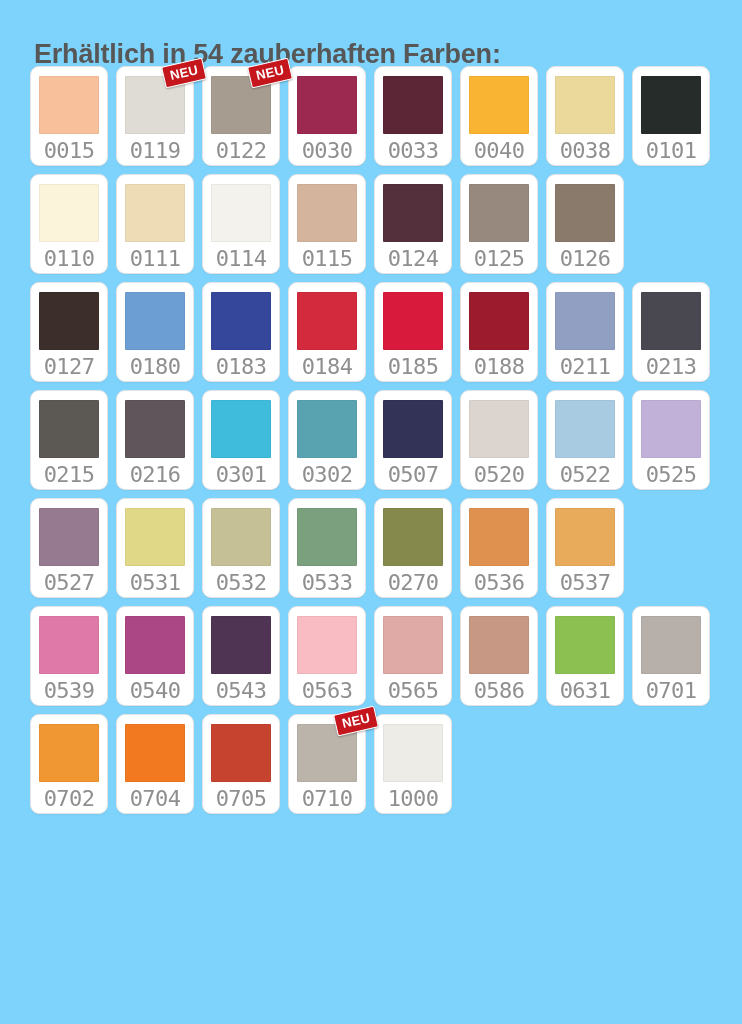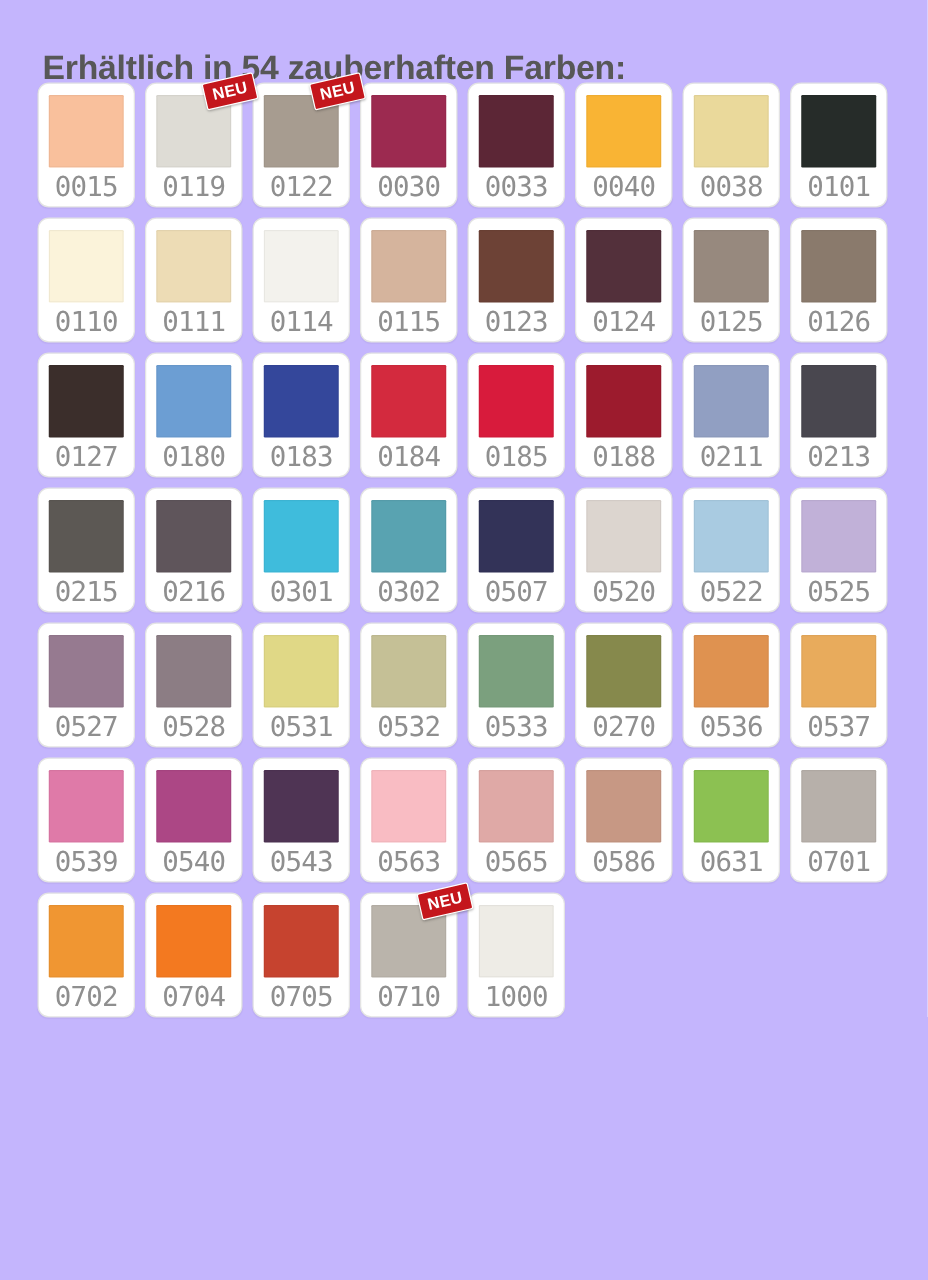--- a/index.html
+++ b/index.html
@@ -15,21 +15,21 @@
     -webkit-font-smoothing: antialiased;
     overflow: hidden;
   }
 
   .page {
     position: relative;
     width: 742px;
     height: 1024px;
     box-sizing: border-box;
     padding: 0;
-    background: #c4b5fd;
+    background: #7dd3fc;
   }
 
   .headline {
     position: absolute;
     left: 34px;
     top: 20px;
     font-family: "Liberation Sans", sans-serif;
     font-size: 27px;
     line-height: 32px;
     font-weight: bold;
@@ -160,24 +160,20 @@
         </div>
         <div class="swatch-card">
           <div class="swatch-chip" style="background: rgb(243, 242, 237);"></div>
           <div class="swatch-label">0114</div>
         </div>
         <div class="swatch-card">
           <div class="swatch-chip" style="background: rgb(213, 180, 157);"></div>
           <div class="swatch-label">0115</div>
         </div>
         <div class="swatch-card">
-          <div class="swatch-chip" style="background: rgb(109, 66, 54);"></div>
-          <div class="swatch-label">0123</div>
-        </div>
-        <div class="swatch-card">
           <div class="swatch-chip" style="background: rgb(83, 48, 59);"></div>
           <div class="swatch-label">0124</div>
         </div>
         <div class="swatch-card">
           <div class="swatch-chip" style="background: rgb(151, 137, 126);"></div>
           <div class="swatch-label">0125</div>
         </div>
         <div class="swatch-card">
           <div class="swatch-chip" style="background: rgb(138, 122, 108);"></div>
           <div class="swatch-label">0126</div>
@@ -248,24 +244,20 @@
         </div>
         <div class="swatch-card">
           <div class="swatch-chip" style="background: rgb(193, 177, 216);"></div>
           <div class="swatch-label">0525</div>
         </div>
       </div>
       <div class="row">
         <div class="swatch-card">
           <div class="swatch-chip" style="background: rgb(150, 122, 144);"></div>
           <div class="swatch-label">0527</div>
-        </div>
-        <div class="swatch-card">
-          <div class="swatch-chip" style="background: rgb(140, 125, 132);"></div>
-          <div class="swatch-label">0528</div>
         </div>
         <div class="swatch-card">
           <div class="swatch-chip" style="background: rgb(224, 216, 134);"></div>
           <div class="swatch-label">0531</div>
         </div>
         <div class="swatch-card">
           <div class="swatch-chip" style="background: rgb(197, 192, 150);"></div>
           <div class="swatch-label">0532</div>
         </div>
         <div class="swatch-card">

